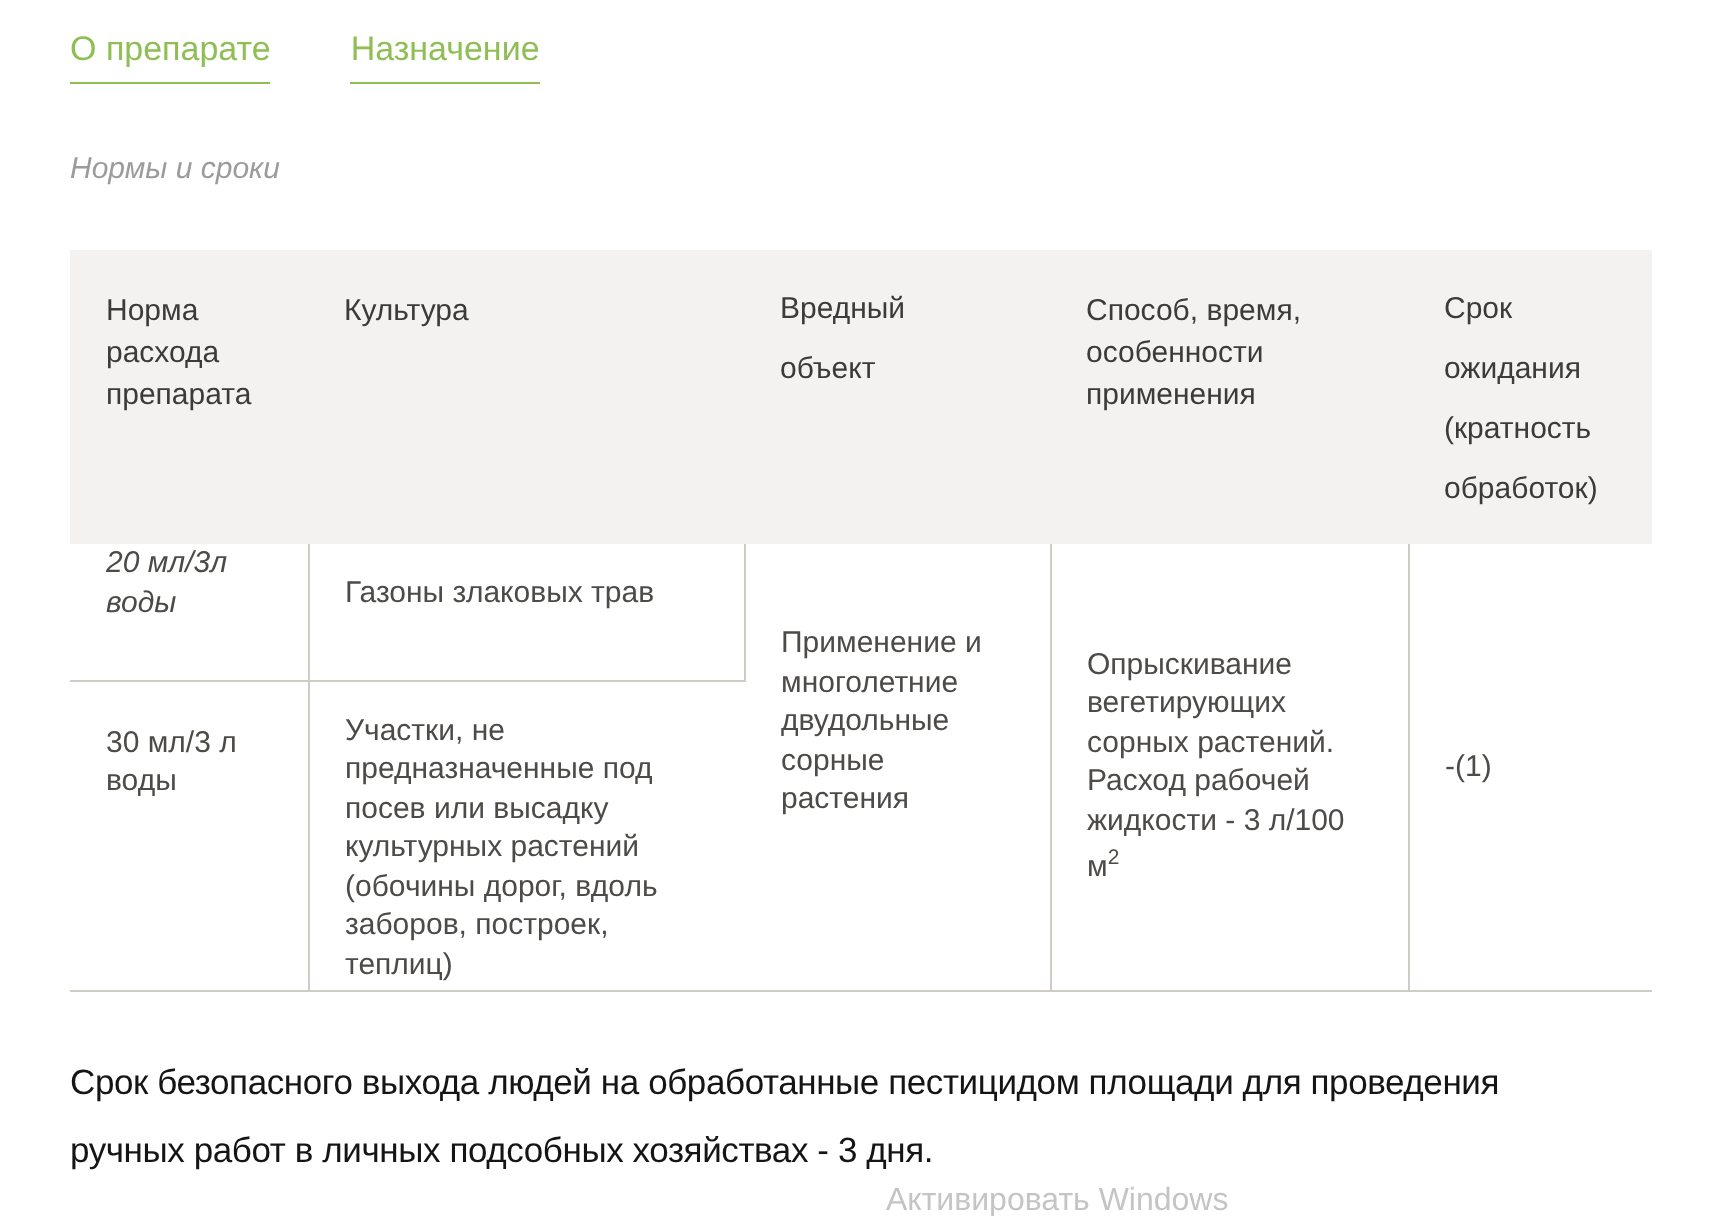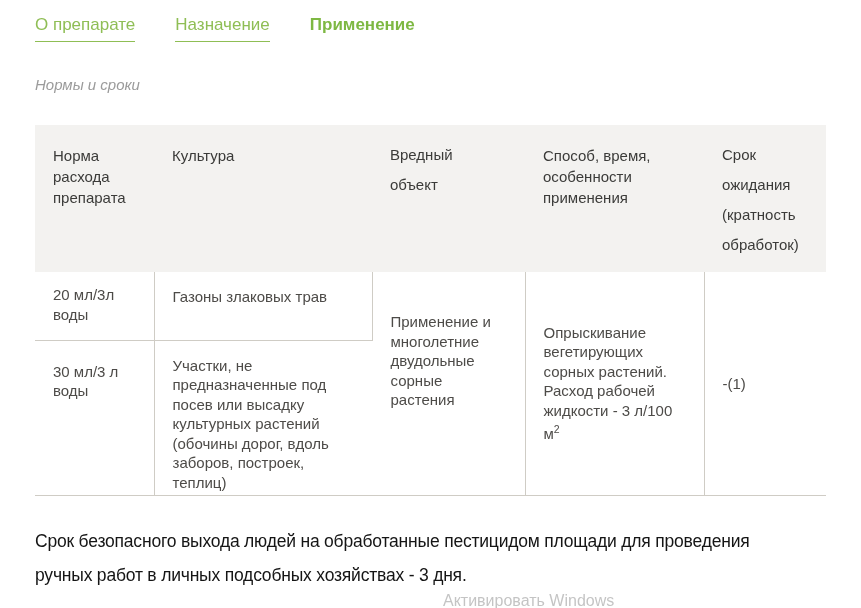--- a/index.html
+++ b/index.html
@@ -43,21 +43,21 @@
   }
   th .hline { line-height: 20px; margin-bottom: 10px; }
   tbody td {
     font-size: 15px; line-height: 19.5px; color: #4d4b48;
     vertical-align: top; padding: 0 25px 0 18px;
   }
   tr.r1 { height: 68px; }
   tr.r2 { height: 155px; }
   .b-r { border-right: 1px solid #cfccc5; }
   .b-b { border-bottom: 1px solid #cfccc5; }
-  .r1 .c1 { padding-top: 13px; }
+  .r1 .c1 { padding-top: 0; font-style: italic; }
   .r1 .c2 { padding-top: 15px; }
   .r2 .c1 { padding-top: 21px; }
   .r2 .c2 { padding-top: 15px; }
   td.c3, td.c4, td.c5 { vertical-align: middle; }
   td.c3 { padding-bottom: 45px; }
   td sup { font-size: 10.5px; }
 
   
   .note {
     margin-top: 28px; max-width: 725px;
@@ -72,21 +72,20 @@
   }
 </style>
 </head>
 <body>
 
 <div class="page">
 
   <nav class="tabs">
     <a class="tab">О препарате</a>
     <a class="tab">Назначение</a>
-    <a class="tab active">Применение</a>
   </nav>
 
   <h2 class="subtitle">Нормы и сроки</h2>
 
   <table class="norms">
     <colgroup>
       <col class="w1">
         <col class="w2">
         <col class="w3">
         <col class="w4">

